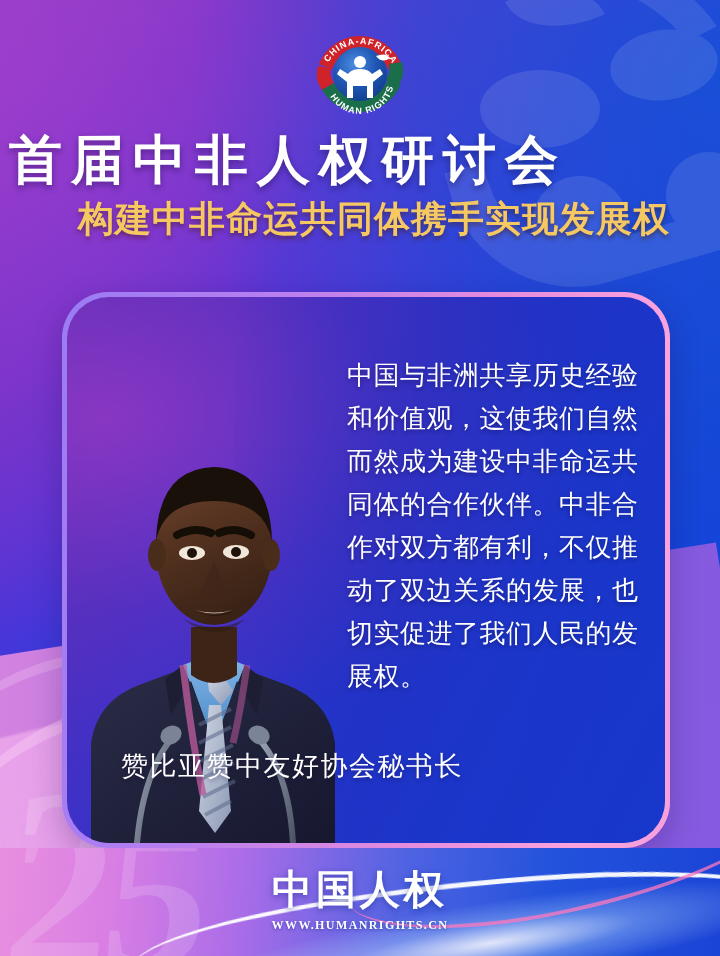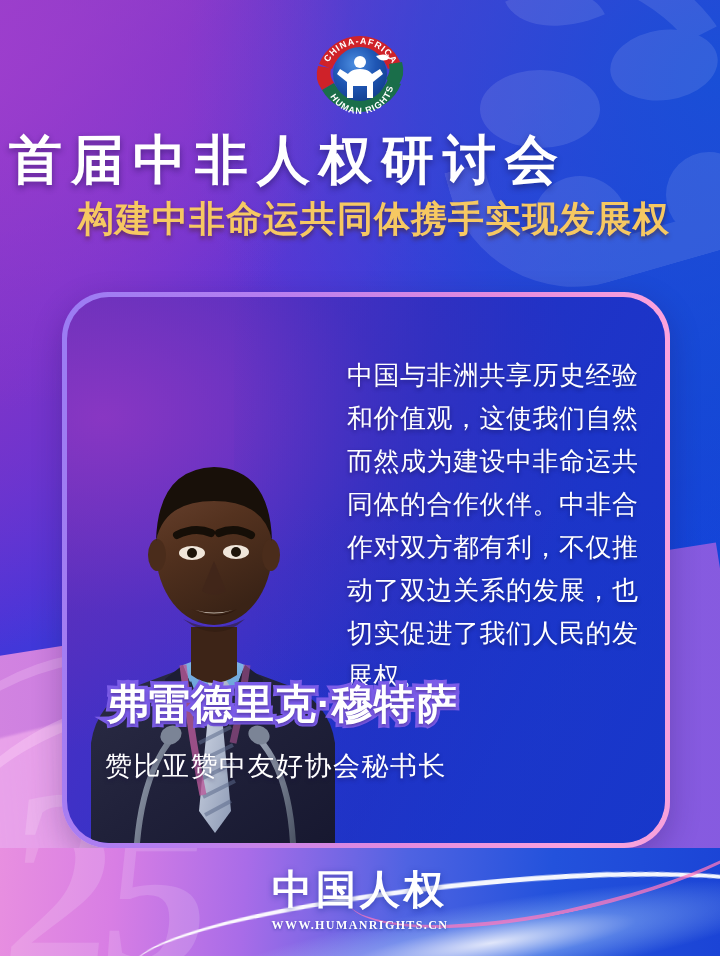--- a/index.html
+++ b/index.html
@@ -154,21 +154,21 @@
   
   .name{
     position:absolute;left:40px;top:380px;
     font-size:41px;font-weight:700;color:#ffffff;letter-spacing:1px;
     -webkit-text-stroke:7px #7b5ce8;
     paint-order:stroke fill;
     text-shadow:0 2px 3px rgba(30,10,70,.35);
     white-space:nowrap;
   }
   .role{
-    position:absolute;left:38px;top:451px;
+    position:absolute;left:54px;top:451px;
     font-size:27px;font-weight:400;color:#ffffff;letter-spacing:1.5px;
     font-family:"Liberation Serif","DejaVu Serif",serif;
     text-shadow:0 2px 4px rgba(20,10,60,.4);
     white-space:nowrap;
   }
 
   
   .footer{
     position:absolute;left:0;right:0;bottom:0;height:108px;overflow:hidden;
     background:linear-gradient(95deg,
@@ -355,21 +355,20 @@
           <g stroke="url(#micg)" stroke-width="6" fill="none" stroke-linecap="round">
             <path d="M 58 430 q 6 -68 34 -104"></path>
             <path d="M 214 430 q -4 -70 -34 -104"></path>
           </g>
           <ellipse cx="92" cy="322" rx="11" ry="9" fill="#7b8496" transform="rotate(-28 92 322)"></ellipse>
           <ellipse cx="180" cy="322" rx="11" ry="9" fill="#7b8496" transform="rotate(28 180 322)"></ellipse>
         </svg>
       </div>
 
       <div class="quote">中国与非洲共享历史经验和价值观，这使我们自然而然成为建设中非命运共同体的合作伙伴。中非合作对双方都有利，不仅推动了双边关系的发展，也切实促进了我们人民的发展权。</div>
-      <div class="name">弗雷德里克·穆特萨</div>
       <div class="role">赞比亚赞中友好协会秘书长</div>
     </div>
   </div>
 
   <div class="footer">
     <div class="fyear">25</div>
     <div class="shine"></div>
     <div class="streak"></div>
     <div class="streak2"></div>
     <div class="footer-brand">中国人权</div>

